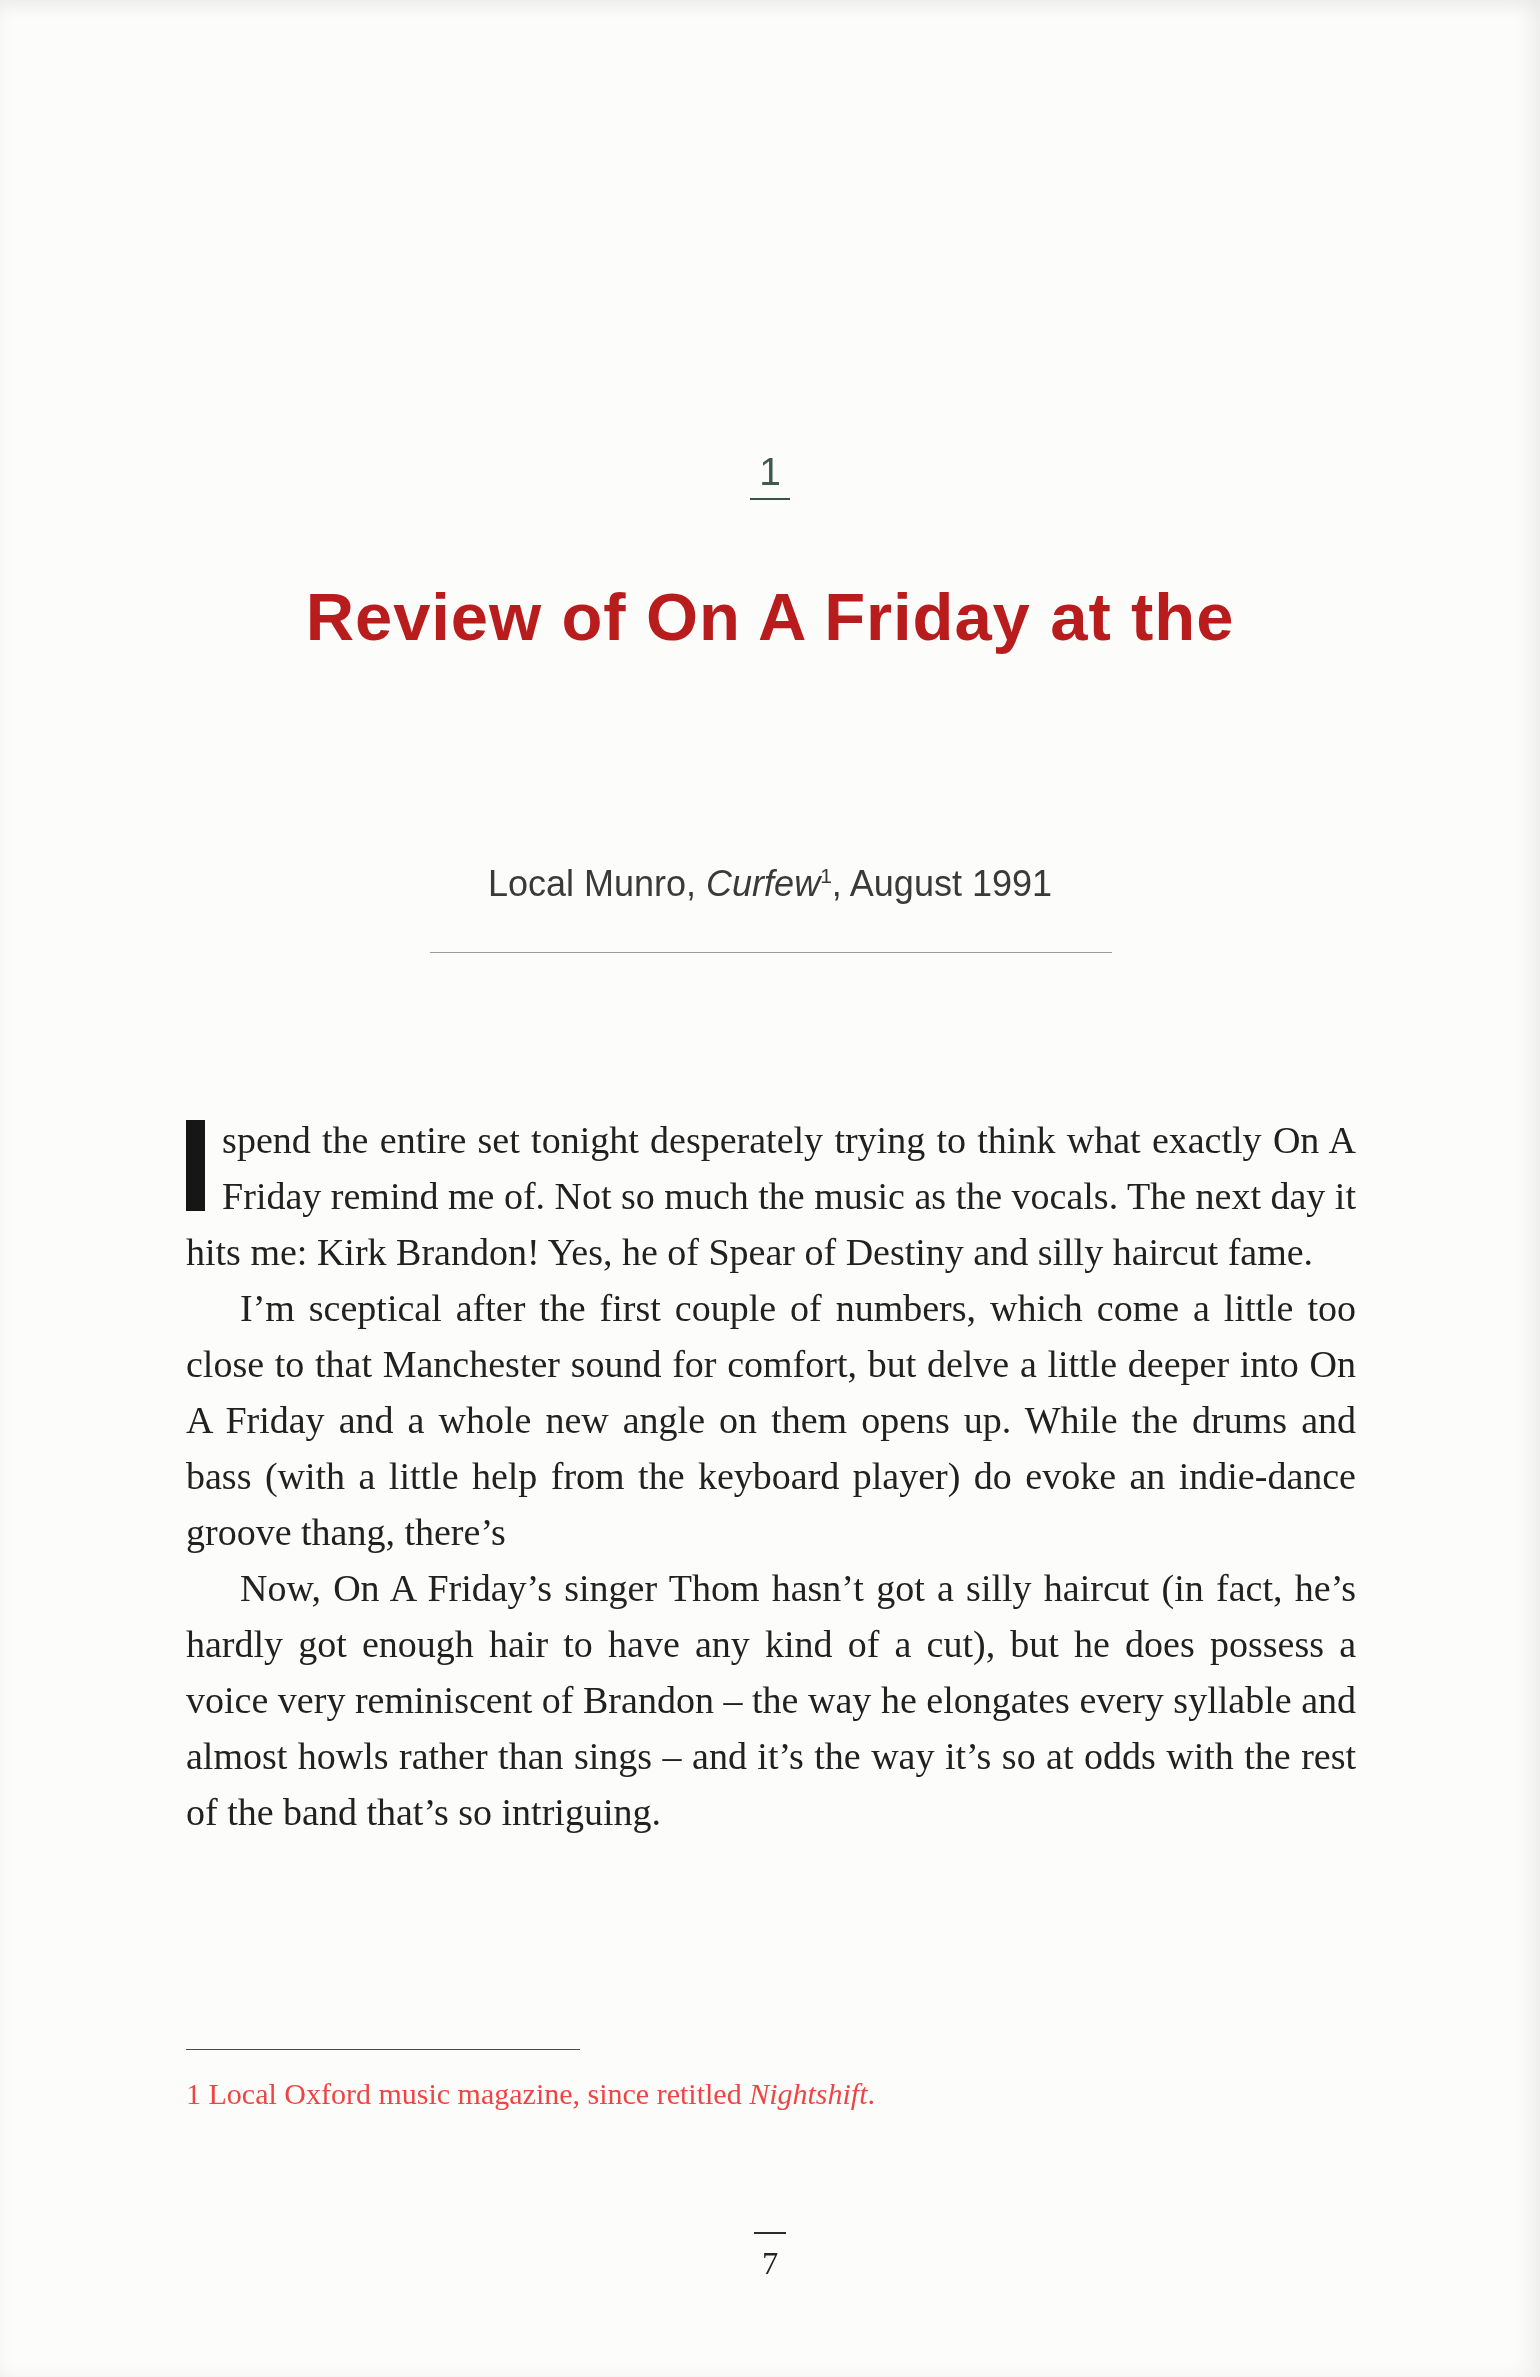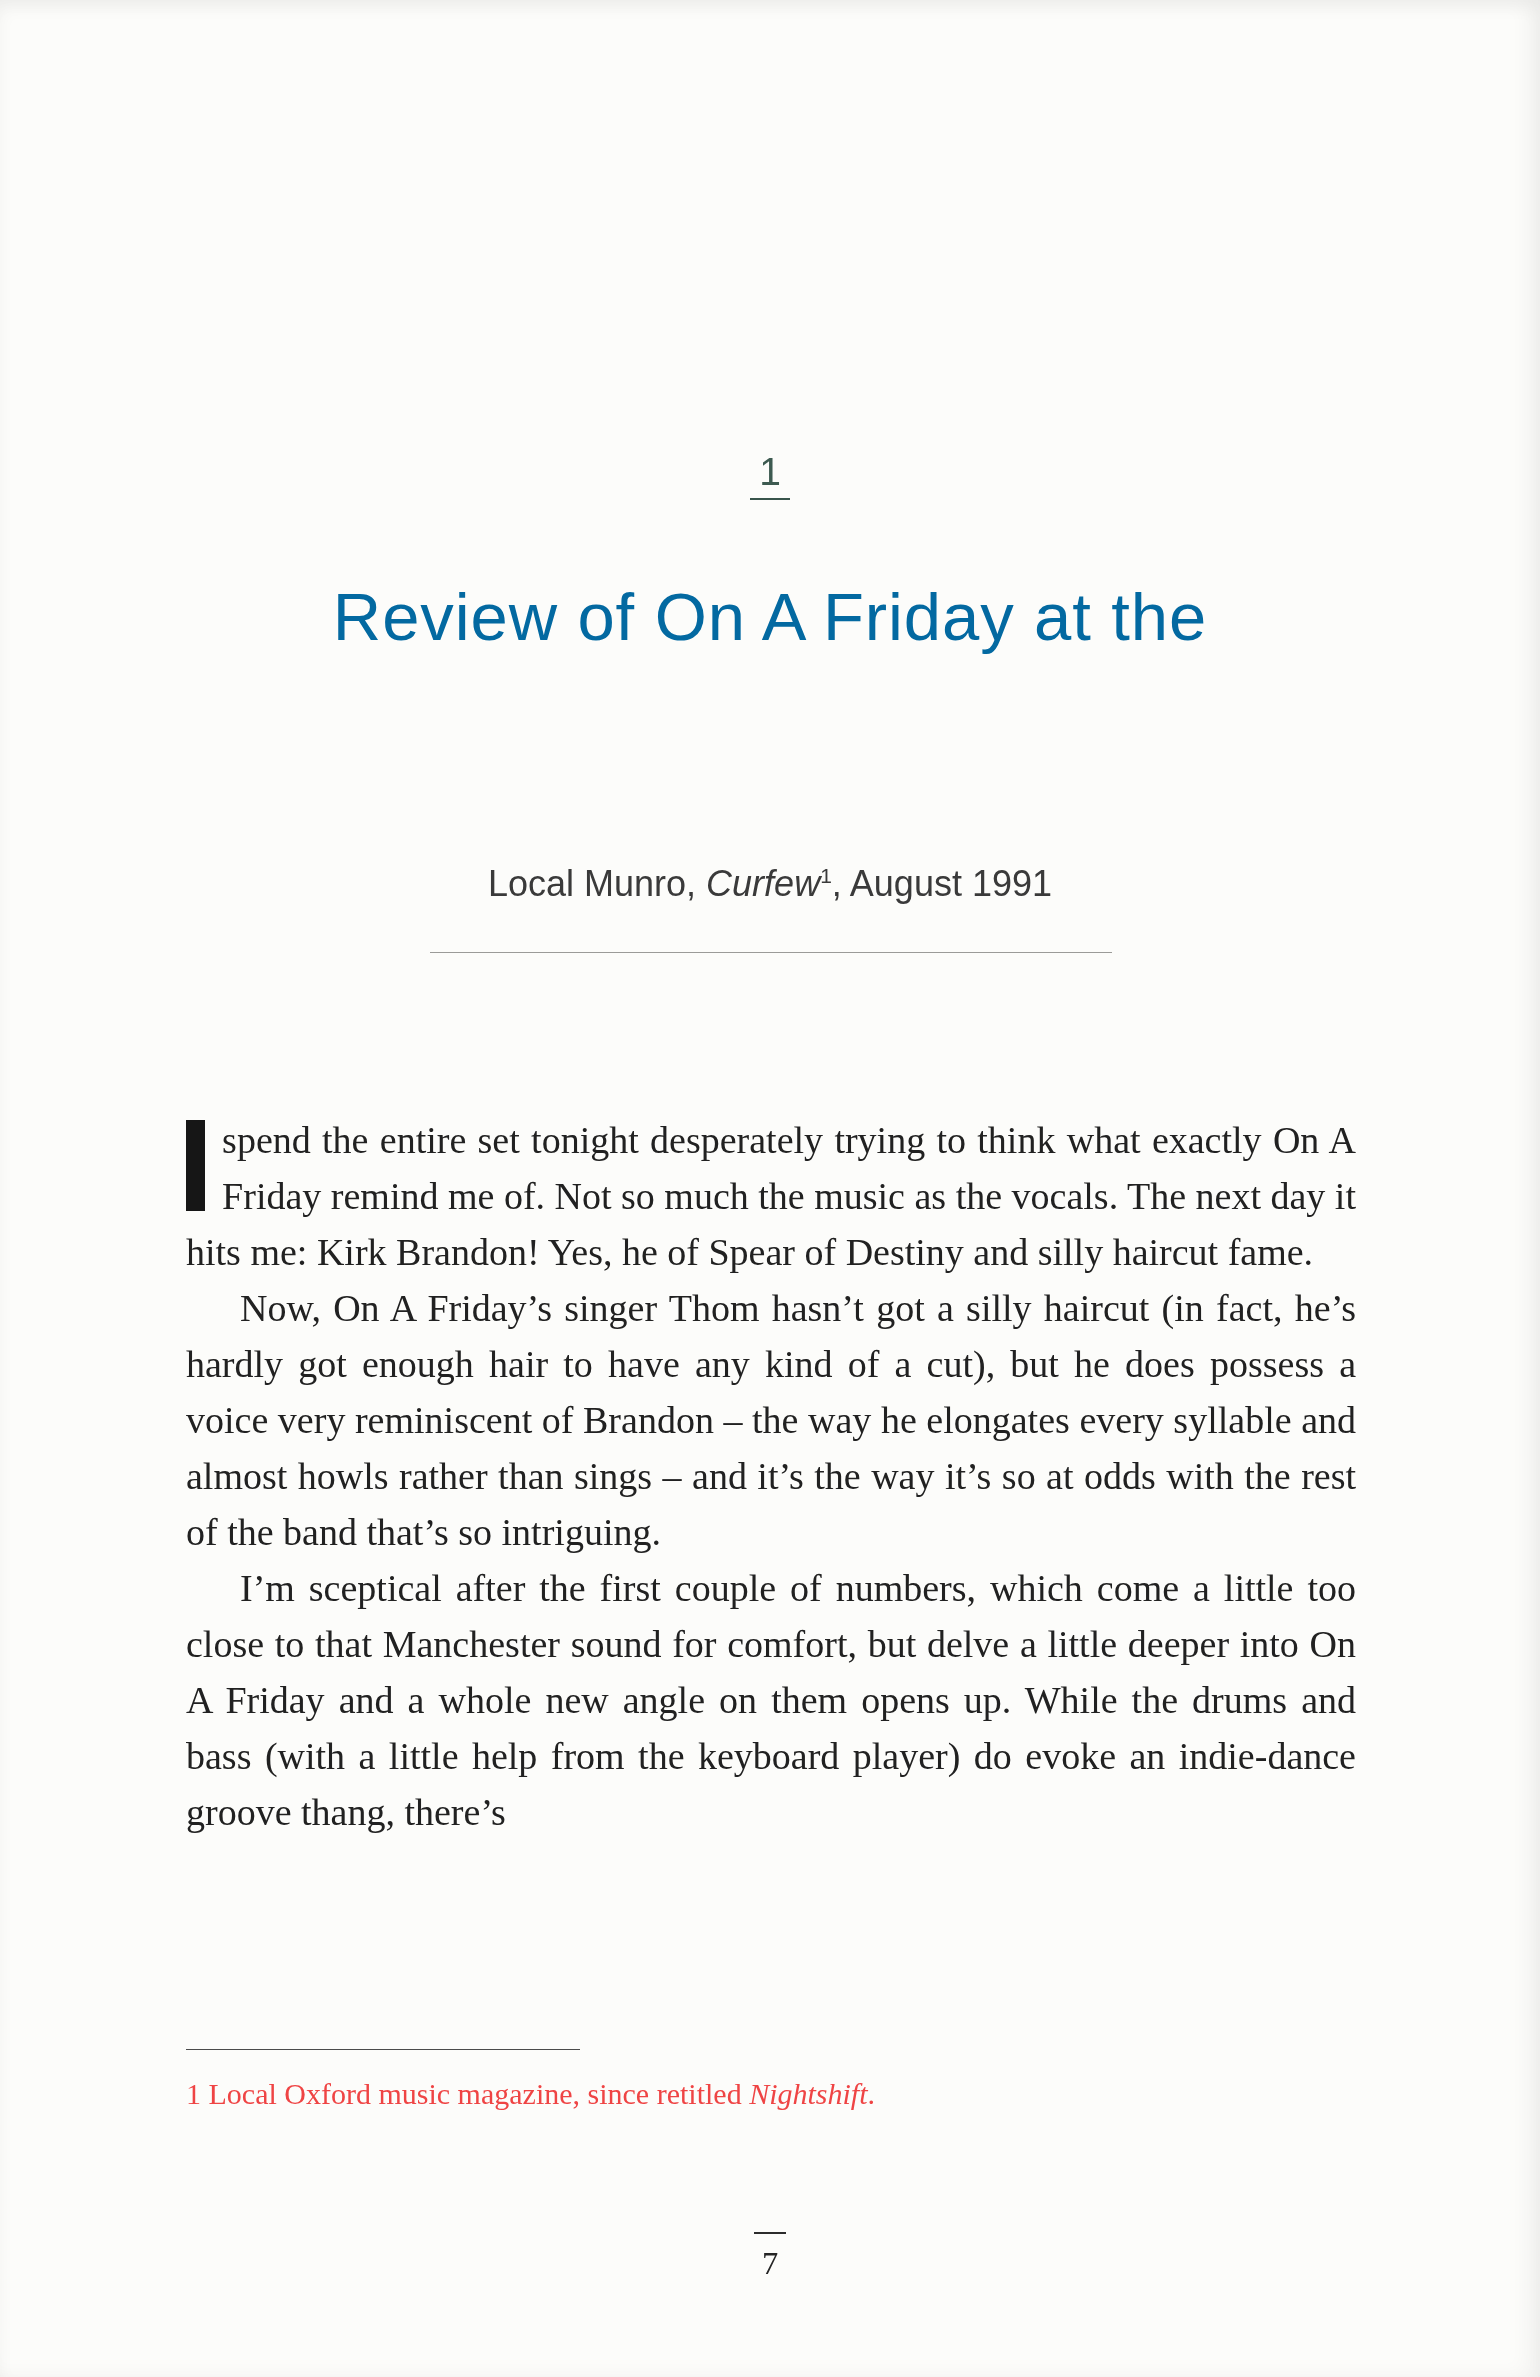--- a/index.html
+++ b/index.html
@@ -25,25 +25,25 @@
     display: inline-block;
     border-bottom: 2.6px solid #38544b;
     padding: 0 8.8px 3.5px;
   }
 
   .title {
     position: absolute; top: 554px; left: 0; width: 100%;
     margin: 0;
     text-align: center;
     font-family: "Liberation Sans", sans-serif;
-    font-weight: 400;
+    font-weight: 700;
     font-size: 67px;
     line-height: 125px;
     letter-spacing: 0.9px;
-    color: #0369a1;
+    color: #b91c1c;
   }
 
   .byline {
     position: absolute; top: 863px; left: 0; width: 100%;
     text-align: center;
     font-family: "Liberation Sans", sans-serif;
     font-size: 36px;
     color: #3a3a3a;
   }
   .byline sup { font-size: 21px; vertical-align: super; }
@@ -120,22 +120,22 @@
   <div class="byline">
     <span>Local Munro, </span><i>Curfew</i><sup>1</sup><span>, August 1991</span>
   </div>
 
   <hr class="byline-rule">
 
   <div class="body-text">
     <p>
       <span class="dropcap">I</span><span>spend the entire set tonight desperately trying to think what exactly On A Friday remind me of. Not so much the music as the vocals. The next day it hits me: Kirk Brandon! Yes, he of Spear of Destiny and silly haircut fame.</span>
     </p>
+    <p class="indent">I’m sceptical after the first couple of numbers, which come a little too close to that Manchester sound for comfort, but delve a little deeper into On A Friday and a whole new angle on them opens up. While the drums and bass (with a little help from the keyboard player) do evoke an indie-dance groove thang, there’s</p>
     <p class="indent">Now, On A Friday’s singer Thom hasn’t got a silly haircut (in fact, he’s hardly got enough hair to have any kind of a cut), but he does possess a voice very reminiscent of Brandon – the way he elongates every syllable and almost howls rather than sings – and it’s the way it’s so at odds with the rest of the band that’s so intriguing.</p>
-    <p class="indent">I’m sceptical after the first couple of numbers, which come a little too close to that Manchester sound for comfort, but delve a little deeper into On A Friday and a whole new angle on them opens up. While the drums and bass (with a little help from the keyboard player) do evoke an indie-dance groove thang, there’s</p>
   </div>
 
   <hr class="footnote-rule">
 
   <div class="footnote">
     <span>1</span><span> Local Oxford music magazine, since retitled </span><i>Nightshift</i><span>.</span>
   </div>
 
   <div class="page-number">
     <div class="pn-line"></div>

